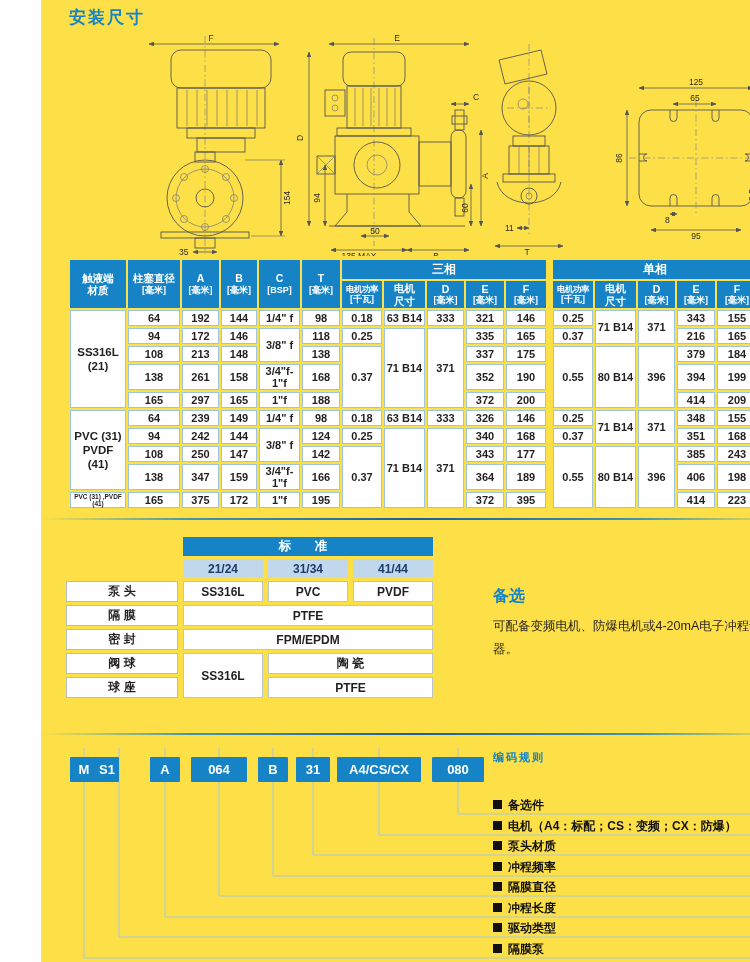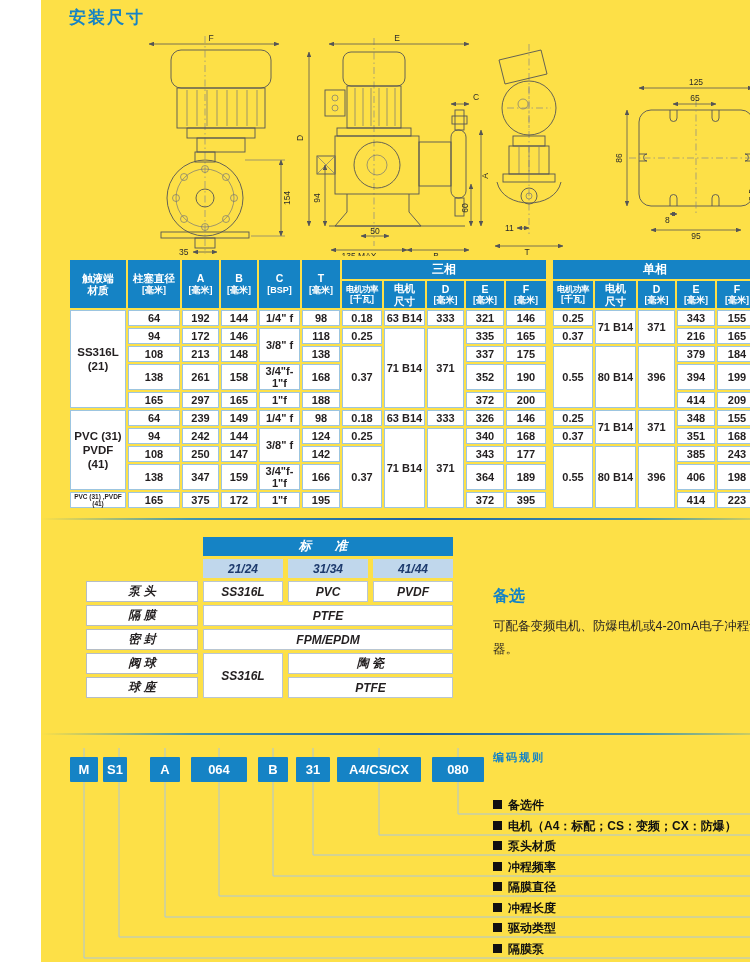--- a/index.html
+++ b/index.html
@@ -24,21 +24,21 @@
   .tight{font-size:8.5px;letter-spacing:-0.5px;}
   table.spec td{border:1px solid #9cc5e0;background:#fff;text-align:center;font-size:11px;font-weight:700;height:14px;padding:0 1px;}
   table.spec td.sp{border:none;background:transparent;}
   table.spec td.mat{font-size:11.5px;line-height:1.25;}
   table.spec td.matsm{font-size:6.5px;}
 
   
   .divider{position:absolute;left:0;width:750px;height:2px;background:linear-gradient(90deg,rgba(21,131,197,0) 0%,rgba(21,131,197,.8) 20%,#1d5f9e 50%,rgba(21,131,197,.8) 80%,rgba(21,131,197,0) 100%);}
 
   
-  table.std{position:absolute;left:40px;top:534px;border-collapse:separate;border-spacing:5px 3px;table-layout:fixed;font-style:italic;}
+  table.std{position:absolute;left:20px;top:534px;border-collapse:separate;border-spacing:5px 3px;table-layout:fixed;}
   table.std td{text-align:center;font-size:12px;font-weight:700;height:17px;vertical-align:middle;background:#fff;}
   table.std td.lab{border:1px solid #b5bdc6;}
   table.std td.val{border:1px solid #b9c6d2;}
   table.std td.ttl{background:#1583c5;color:#fff;font-size:12.5px;letter-spacing:10px;}
   table.std td.sub{background:#c0d7ec;color:#1d3a6d;}
   table.std td.empty{border:none;background:transparent;}
   .footnote{position:absolute;left:28px;top:686px;font-size:10.5px;color:#231f20;}
 
   .options{position:absolute;left:452px;top:586px;width:290px;}
   .opt-title{font-size:16px;font-weight:700;color:#1583c5;}
@@ -511,21 +511,21 @@
     <polyline points="338,6 338,93 740,93"></polyline>
     <polyline points="272,6 272,113 740,113"></polyline>
     <polyline points="232,6 232,134 740,134"></polyline>
     <polyline points="178,6 178,154 740,154"></polyline>
     <polyline points="124,6 124,175 740,175"></polyline>
     <polyline points="78,6 78,195 740,195"></polyline>
     <polyline points="43,6 43,216 740,216"></polyline>
   </svg>
 
   <div class="cbox" style="left:29px;width:28px">M</div>
-  <div class="cbox" style="left:62px;width:24px">S1</div>
+  <div class="cbox" style="left:54px;width:24px">S1</div>
   <div class="cbox" style="left:109px;width:30px">A</div>
   <div class="cbox" style="left:150px;width:56px">064</div>
   <div class="cbox" style="left:217px;width:30px">B</div>
   <div class="cbox" style="left:255px;width:34px">31</div>
   <div class="cbox" style="left:296px;width:84px">A4/CS/CX</div>
   <div class="cbox" style="left:391px;width:52px">080</div>
 
   <div class="code-title">编码规则</div>
 
   <div class="clabel" style="top:797px"><span class="blt"></span><span>备选件</span></div>

